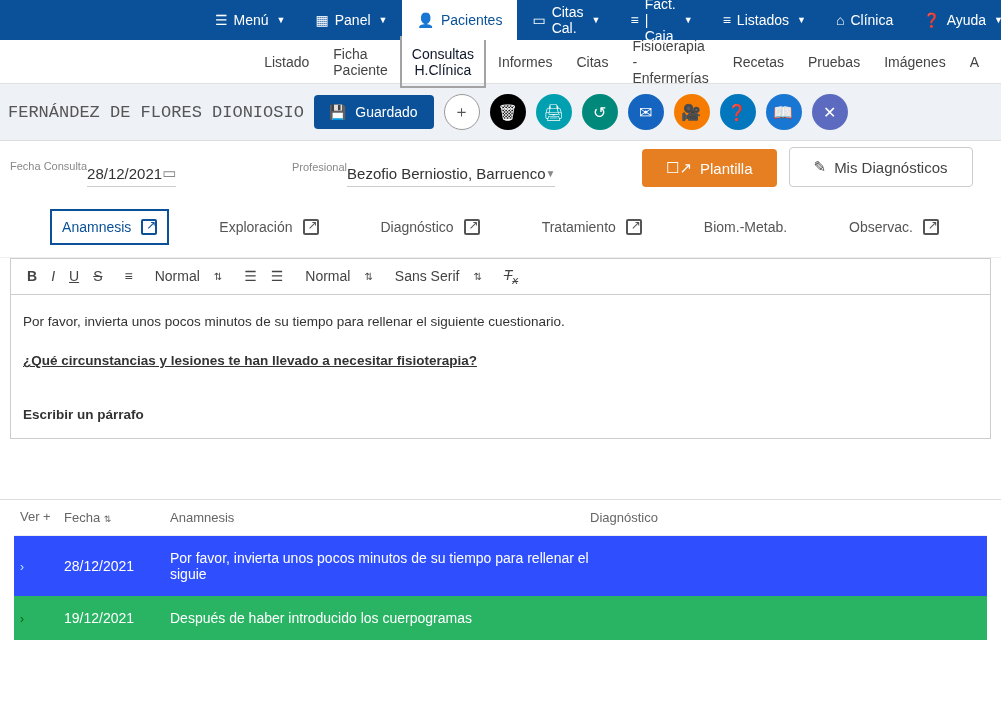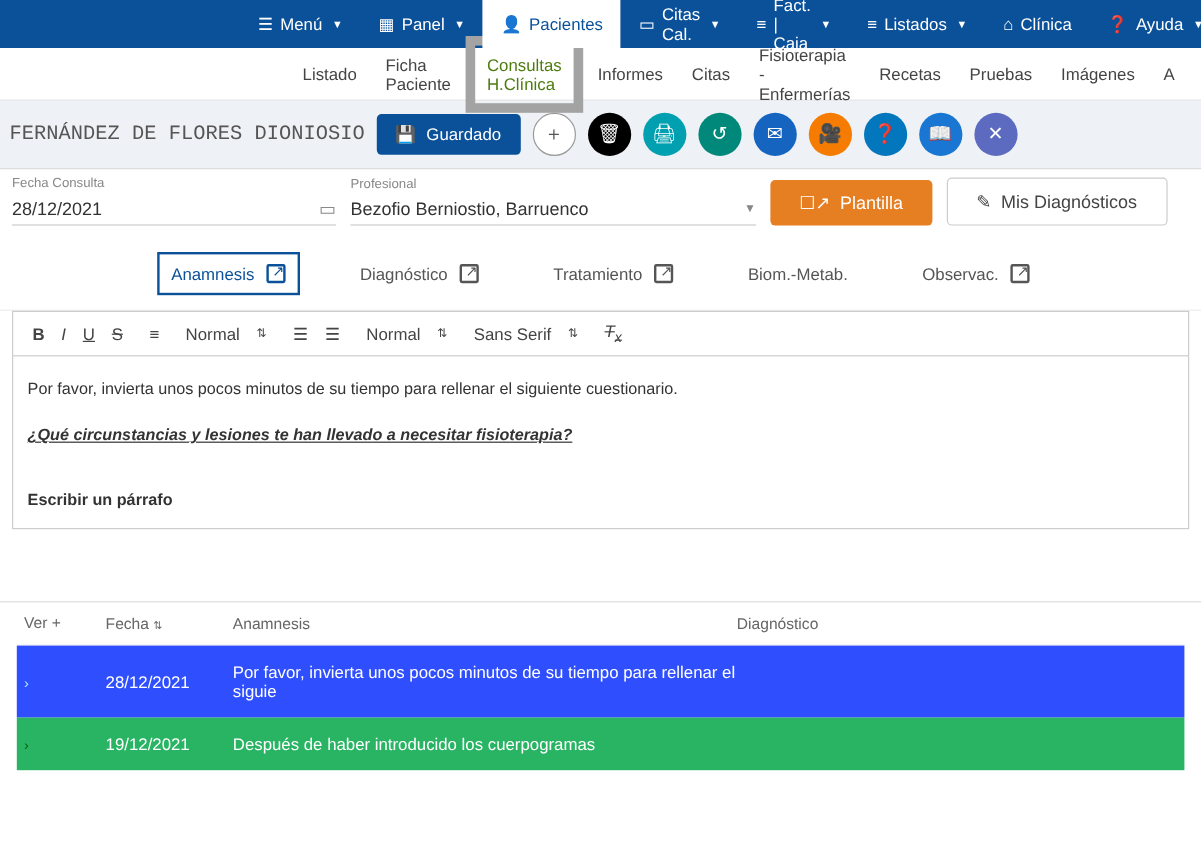--- a/index.html
+++ b/index.html
@@ -7,75 +7,75 @@
 
   
   .topnav { background: #0a5199; height: 40px; display: flex; align-items: center; padding-left: 200px; color: #fff; font-size: 14px; }
   .topnav-item { display: flex; align-items: center; gap: 6px; padding: 0 15px; height: 40px; cursor: pointer; position: relative; }
   .topnav-item.active { background: #fff; color: #0a5199; }
   .topnav-item .caret { font-size: 9px; margin-left: 2px; }
 
   
   .subtabs { height: 44px; display: flex; align-items: center; justify-content: flex-end; gap: 0; border-bottom: 1px solid #e0e0e0; padding: 0 10px 0 270px; font-size: 14px; color: #444; }
   .subtab { padding: 10px 12px; cursor: pointer; }
-  .subtab.active { color: #4d7c0f; border: 8px solid #a3a3a3; padding: 8px 10px; }
+  .subtab.active { color: #0f172a; border: 2px solid #a3a3a3; padding: 8px 10px; text-align: center; }
 
   
   .headerrow { display: flex; align-items: center; gap: 10px; padding: 10px 8px; background: #eef1f5; border-bottom:1px solid #ddd;}
   .patient-name { font-size: 17px; color: #555; font-weight: 500; font-family: Liberation Mono, monospace; }
   .btn-blue { background: #0a5199; color: #fff; border: none; border-radius: 4px; padding: 9px 16px; font-size: 14px; display: flex; align-items: center; gap: 8px; cursor: pointer; }
   .roundbtn { width: 36px; height: 36px; border-radius: 50%; border: none; display: flex; align-items: center; justify-content: center; cursor: pointer; color: #fff; font-size: 16px; }
   .roundbtn.outline { background: #fff; border: 1px solid #999; color: #555; }
   .roundbtn.black { background: #000; }
   .roundbtn.teal { background: #00a0b0; }
   .roundbtn.green { background: #00897b; }
   .roundbtn.blue { background: #1565c0; }
   .roundbtn.orange { background: #f57c00; }
   .roundbtn.help { background: #0277bd; }
   .roundbtn.book { background: #1976d2; }
   .roundbtn.bluelight { background: #5c6bc0; }
 
   
   .formrow { display: flex; gap: 12px; padding: 6px 10px 10px; align-items: flex-end; }
-  .field { display: flex; flex-direction: column; }
+  .field { display: flex; }
   .field label { font-size: 11px; color: #888; margin-bottom: 2px; }
   .field .inputwrap { display: flex; align-items: center; border-bottom: 1px solid #ccc; font-size: 15px; padding: 4px 0; color:#333;}
   .field.date { width: 270px; }
   .field.prof { width: 338px; }
   .btn-orange { background: #e67e22; color: #fff; border: none; padding: 10px 24px; border-radius: 4px; font-size: 15px; display: flex; align-items: center; gap: 8px; cursor: pointer;}
   .btn-outline { background: #fff; border: 1px solid #ccc; color: #444; padding: 10px 24px; border-radius: 4px; font-size: 15px; display: flex; align-items: center; gap: 8px; cursor: pointer;}
 
   
   .sectiontabs { display: flex; justify-content: center; gap: 38px; padding: 12px 0; font-size: 14px; color: #555; border-bottom:1px solid #eee;}
   .sectiontab { display: flex; align-items: center; gap: 10px; padding: 10px 12px; cursor: pointer; }
   .sectiontab.active { color: #0a5199; border: 2px solid #0a5199; padding: 8px 10px; }
   .openicon { width: 16px; height: 16px; border: 2px solid currentColor; border-radius: 2px; position: relative; display:inline-block;}
   .openicon::after{content:"↗";position:absolute;top:-3px;right:-1px;font-size:12px;}
 
   
   .editortb { display: flex; align-items: center; gap: 22px; padding: 8px 16px; border: 1px solid #ccc; border-bottom: none; margin: 0 10px; font-size: 14px; color: #444; }
   .editortb .group{display:flex;gap:14px;align-items:center;}
 
   
   .editor { border: 1px solid #ccc; margin: 0 10px; padding: 14px 12px; height: 145px; overflow: hidden; font-size: 13.5px; color: #333; line-height: 1.9; }
-  .editor .q { font-weight: bold; text-decoration: underline; font-style: italic; }
+  .editor .q { font-weight: bold; text-decoration: underline; }
 
   
   .history { margin-top: 60px; padding: 0 14px; border-top: 1px solid #ddd; }
   .history-head { display: flex; align-items: center; padding: 14px 0 8px; }
   .history-title { color: #0a5199; font-size: 17px; margin-left: 185px; }
   .pager { margin-left: auto; display: flex; align-items: center; gap: 18px; color: #aaa; font-size: 14px; }
   .pager .pg { cursor: pointer; }
   .pager .pg.active { border: 1px solid #bbb; border-radius: 4px; padding: 4px 9px; color: #555; }
   .hist-cols { display: flex; padding: 10px 6px; color: #666; font-size: 13px; border-bottom: 1px solid #eee;}
   .hist-row { display: flex; padding: 14px 6px; color: #fff; font-size: 14px; align-items:center;}
   .hist-row.bluebg { background: #2f4fff; }
   .hist-row.greenbg { background: #28b463; }
   .col-ver{width:44px;}
-  .col-fecha{width:106px;margin-left:24px;}
+  .col-fecha{width:106px;}
   .col-anam{width:420px;}
   .col-diag{flex:1;}
   .chev{color:#0a5199;font-size:12px;}
 </style>
 </head>
 <body>
 
 <div class="topnav">
   <div class="topnav-item">
       <span>☰</span>
@@ -190,20 +190,24 @@
       <span>Mis Diagnósticos</span>
     </button>
 </div>
 
 <div class="sectiontabs">
   <div class="sectiontab active">
       <span>Anamnesis</span>
       <span class="openicon"></span>
     </div>
   <div class="sectiontab">
+      <span>Exploración</span>
+      <span class="openicon"></span>
+    </div>
+  <div class="sectiontab">
       <span>Diagnóstico</span>
       <span class="openicon"></span>
     </div>
   <div class="sectiontab">
       <span>Tratamiento</span>
       <span class="openicon"></span>
     </div>
   <div class="sectiontab">
       <span>Biom.-Metab.</span>
     </div>

